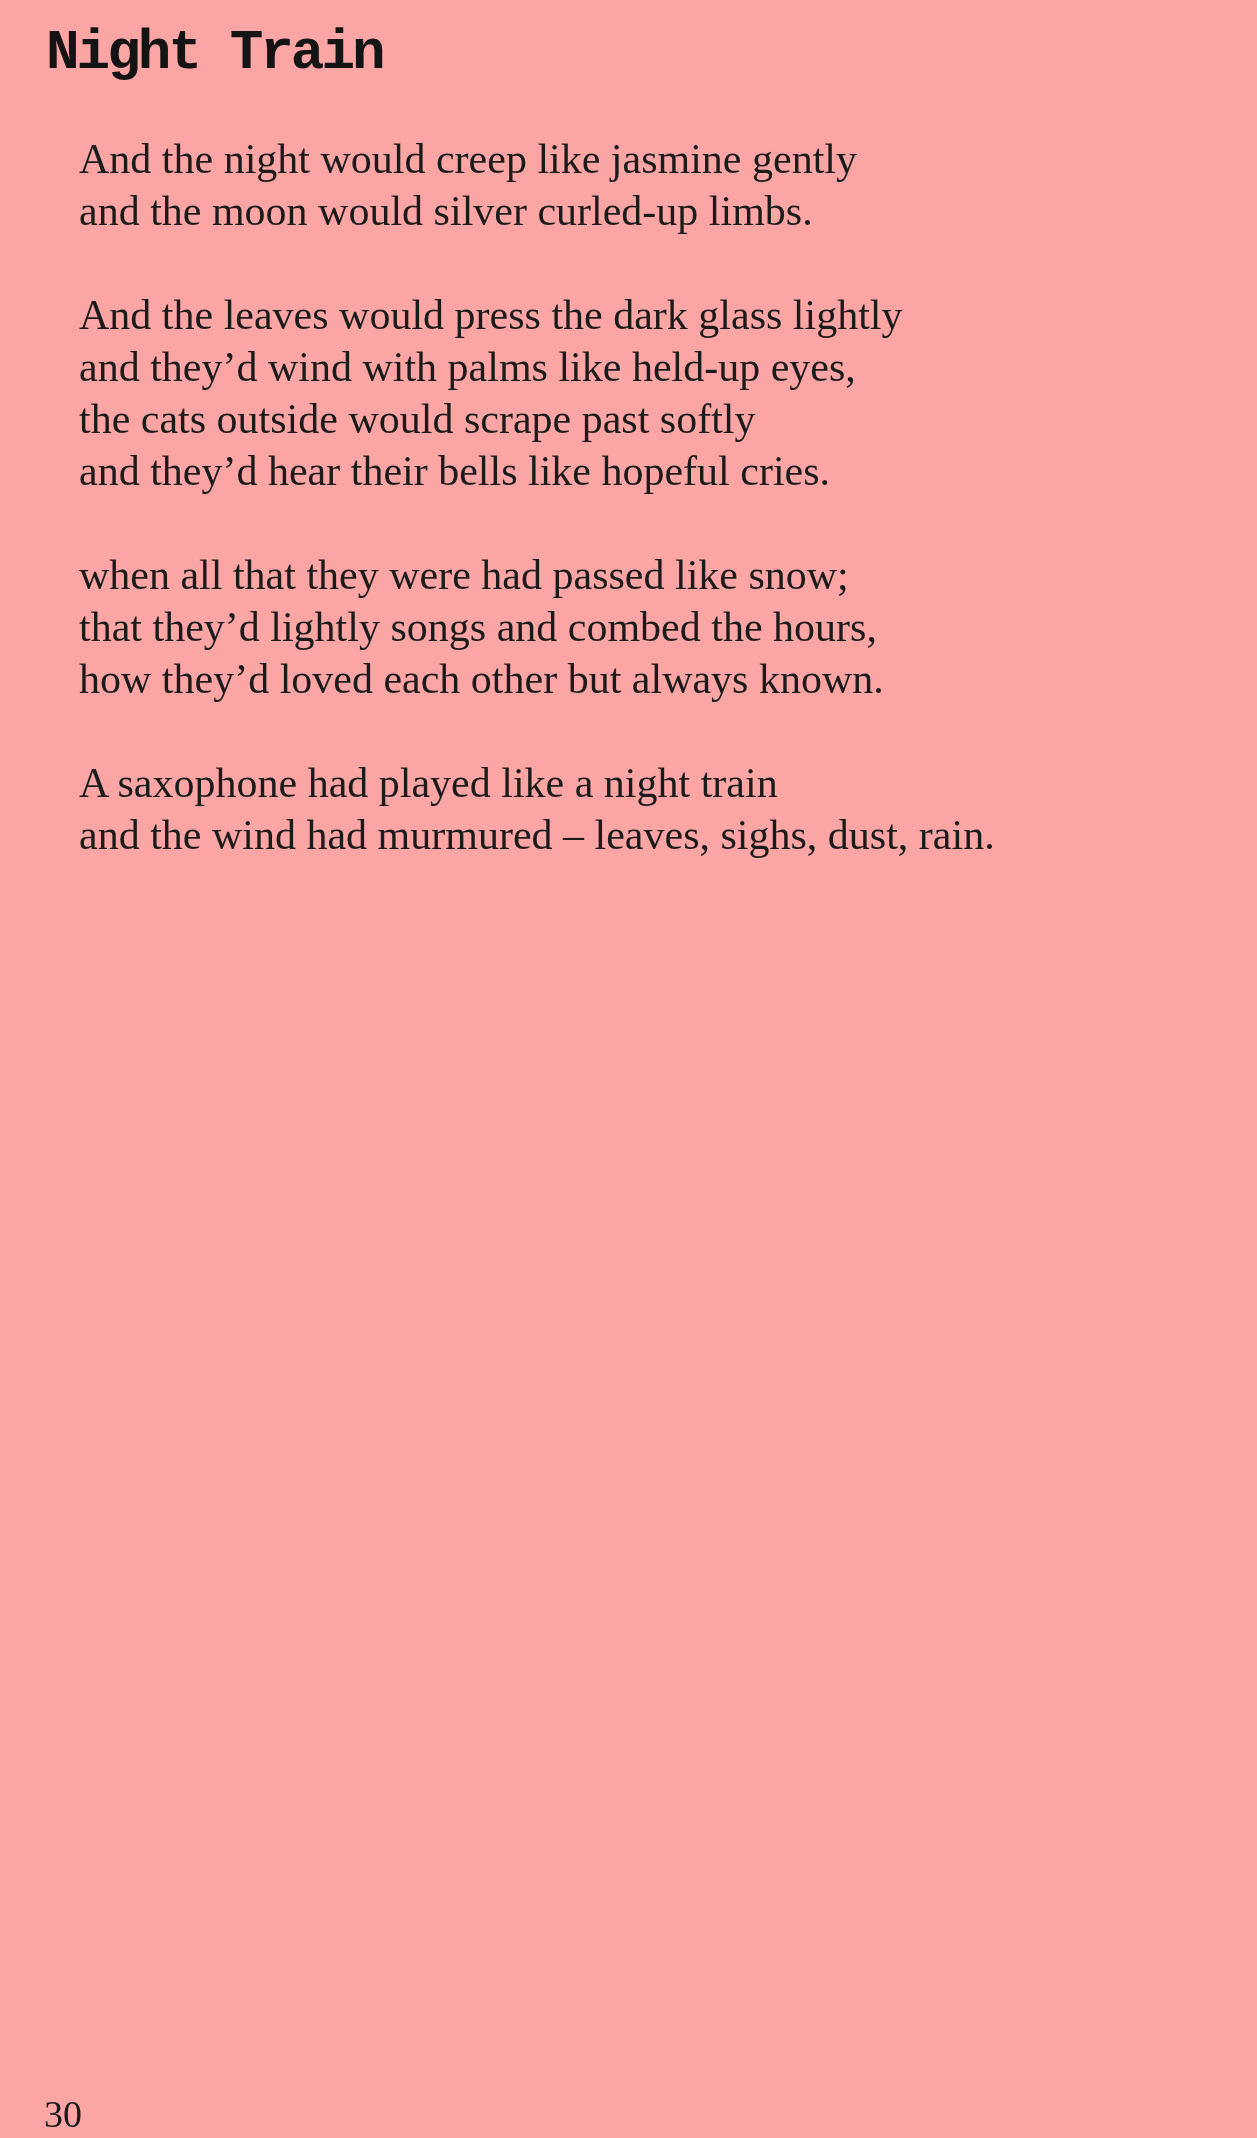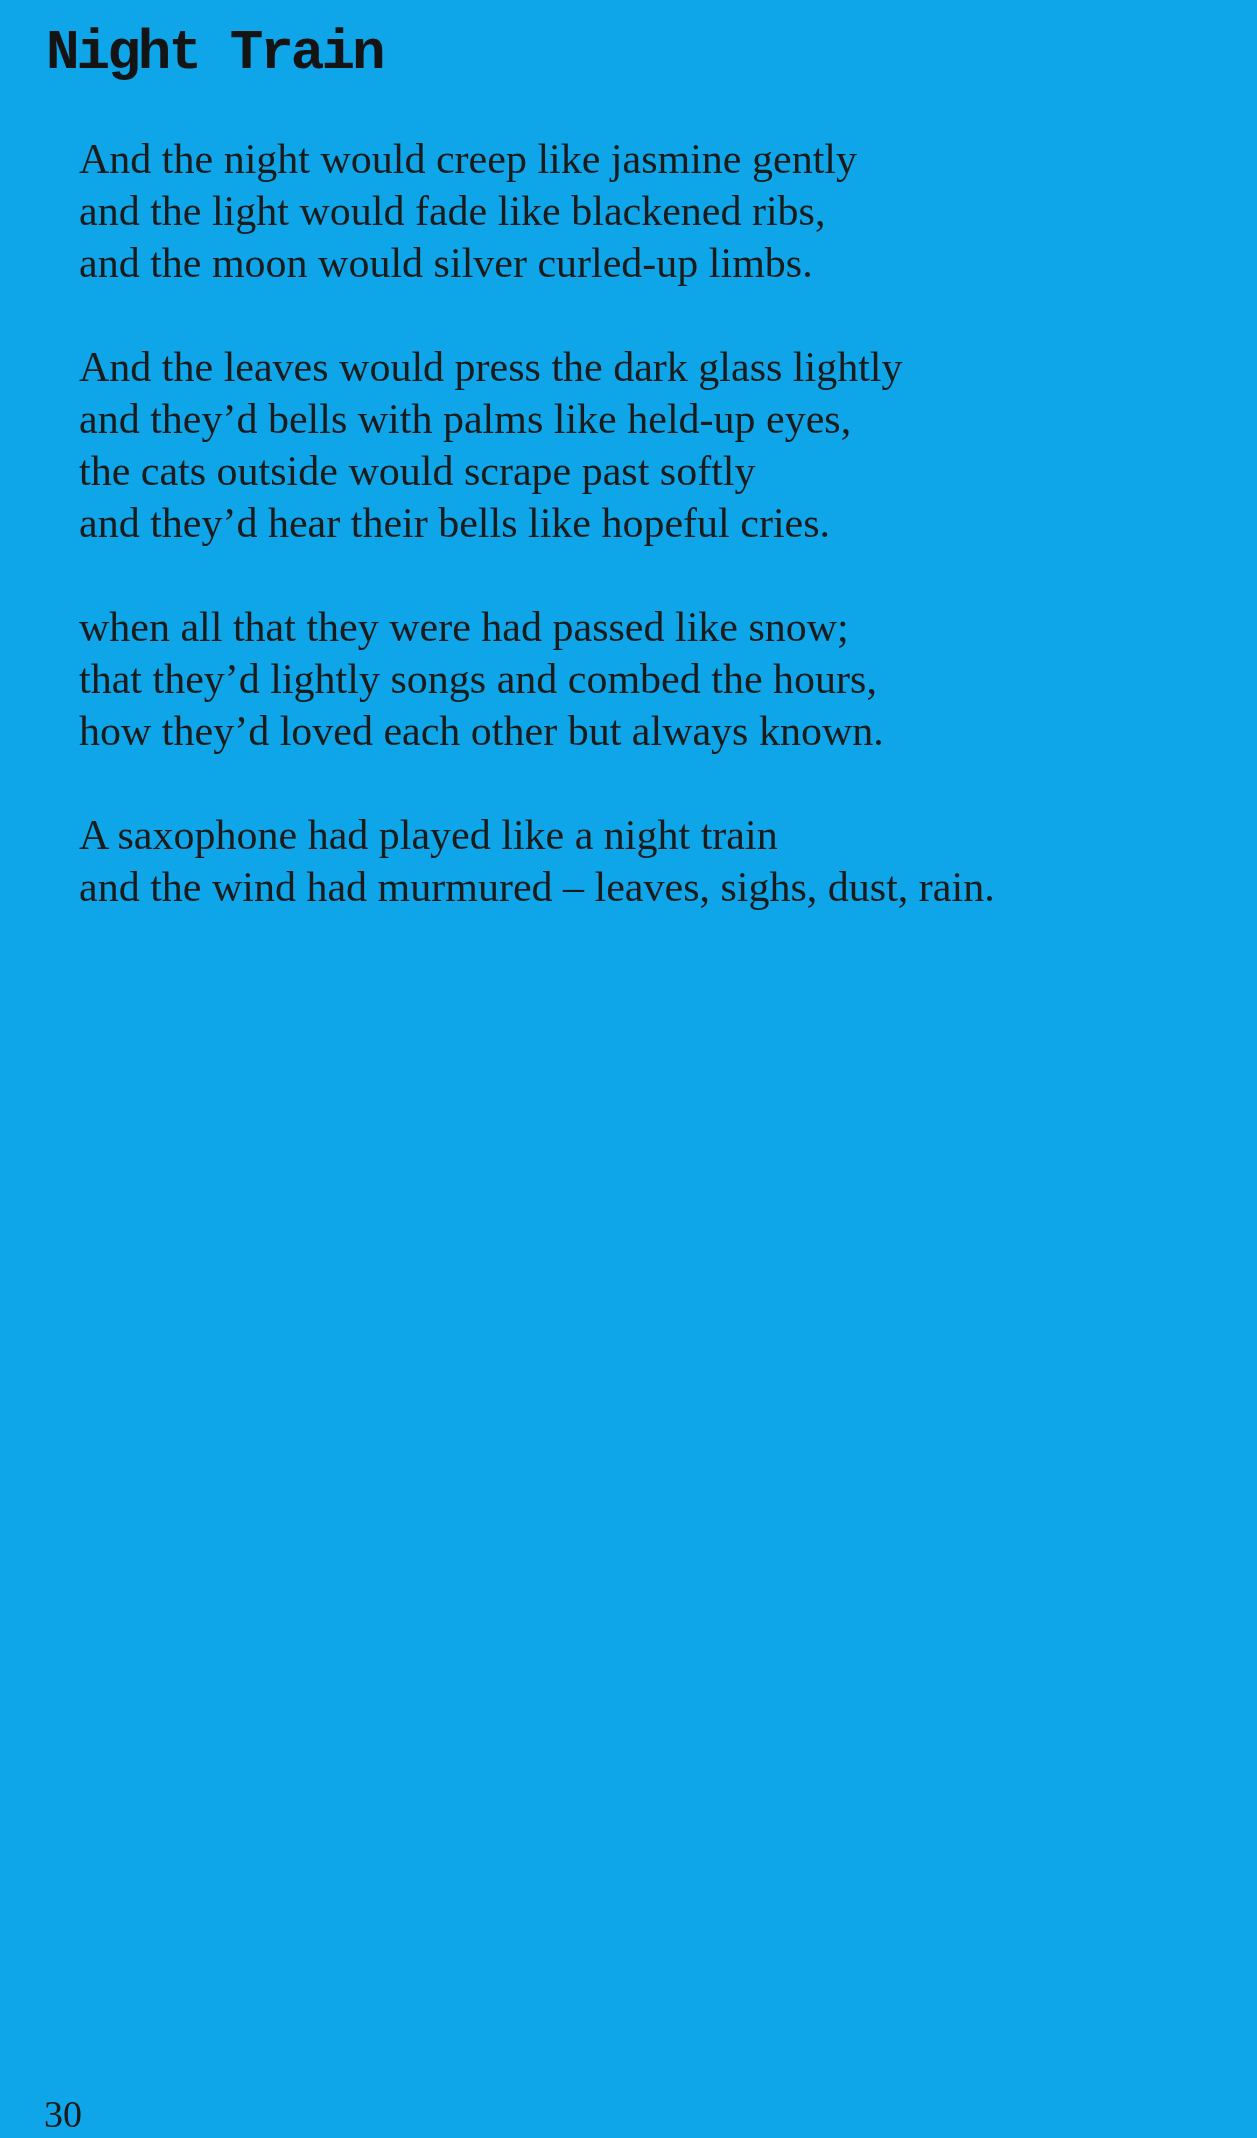--- a/index.html
+++ b/index.html
@@ -1,20 +1,20 @@
 <!DOCTYPE html>
 <html><head>
 <meta charset="utf-8">
 <style>
   html,body{margin:0;padding:0;background:#ffffff;}
   .page{
     position:relative;
     width:1257px;
     height:2138px;
-    background:#0ea5e9;
+    background:#fca5a5;
     font-family:"Liberation Serif", serif;
     color:#1a1a1a;
     overflow:hidden;
   }
   .title{
     position:absolute;
     top:22px;
     left:46px;
     margin:0;
     font-family:"Liberation Mono","DejaVu Sans Mono",monospace;
@@ -51,27 +51,26 @@
 <body>
 
 <div class="page">
 
   <h1 class="title">Night Train</h1>
 
   <div class="poem">
 
     <div class="stanza">
       <div class="line">And the night would creep like jasmine gently</div>
-      <div class="line">and the light would fade like blackened ribs,</div>
       <div class="line">and the moon would silver curled-up limbs.</div>
     </div>
 
     <div class="stanza">
       <div class="line">And the leaves would press the dark glass lightly</div>
-      <div class="line">and they’d bells with palms like held-up eyes,</div>
+      <div class="line">and they’d wind with palms like held-up eyes,</div>
       <div class="line">the cats outside would scrape past softly</div>
       <div class="line">and they’d hear their bells like hopeful cries.</div>
     </div>
 
     <div class="stanza">
       <div class="line">when all that they were had passed like snow;</div>
       <div class="line">that they’d lightly songs and combed the hours,</div>
       <div class="line">how they’d loved each other but always known.</div>
     </div>
 

